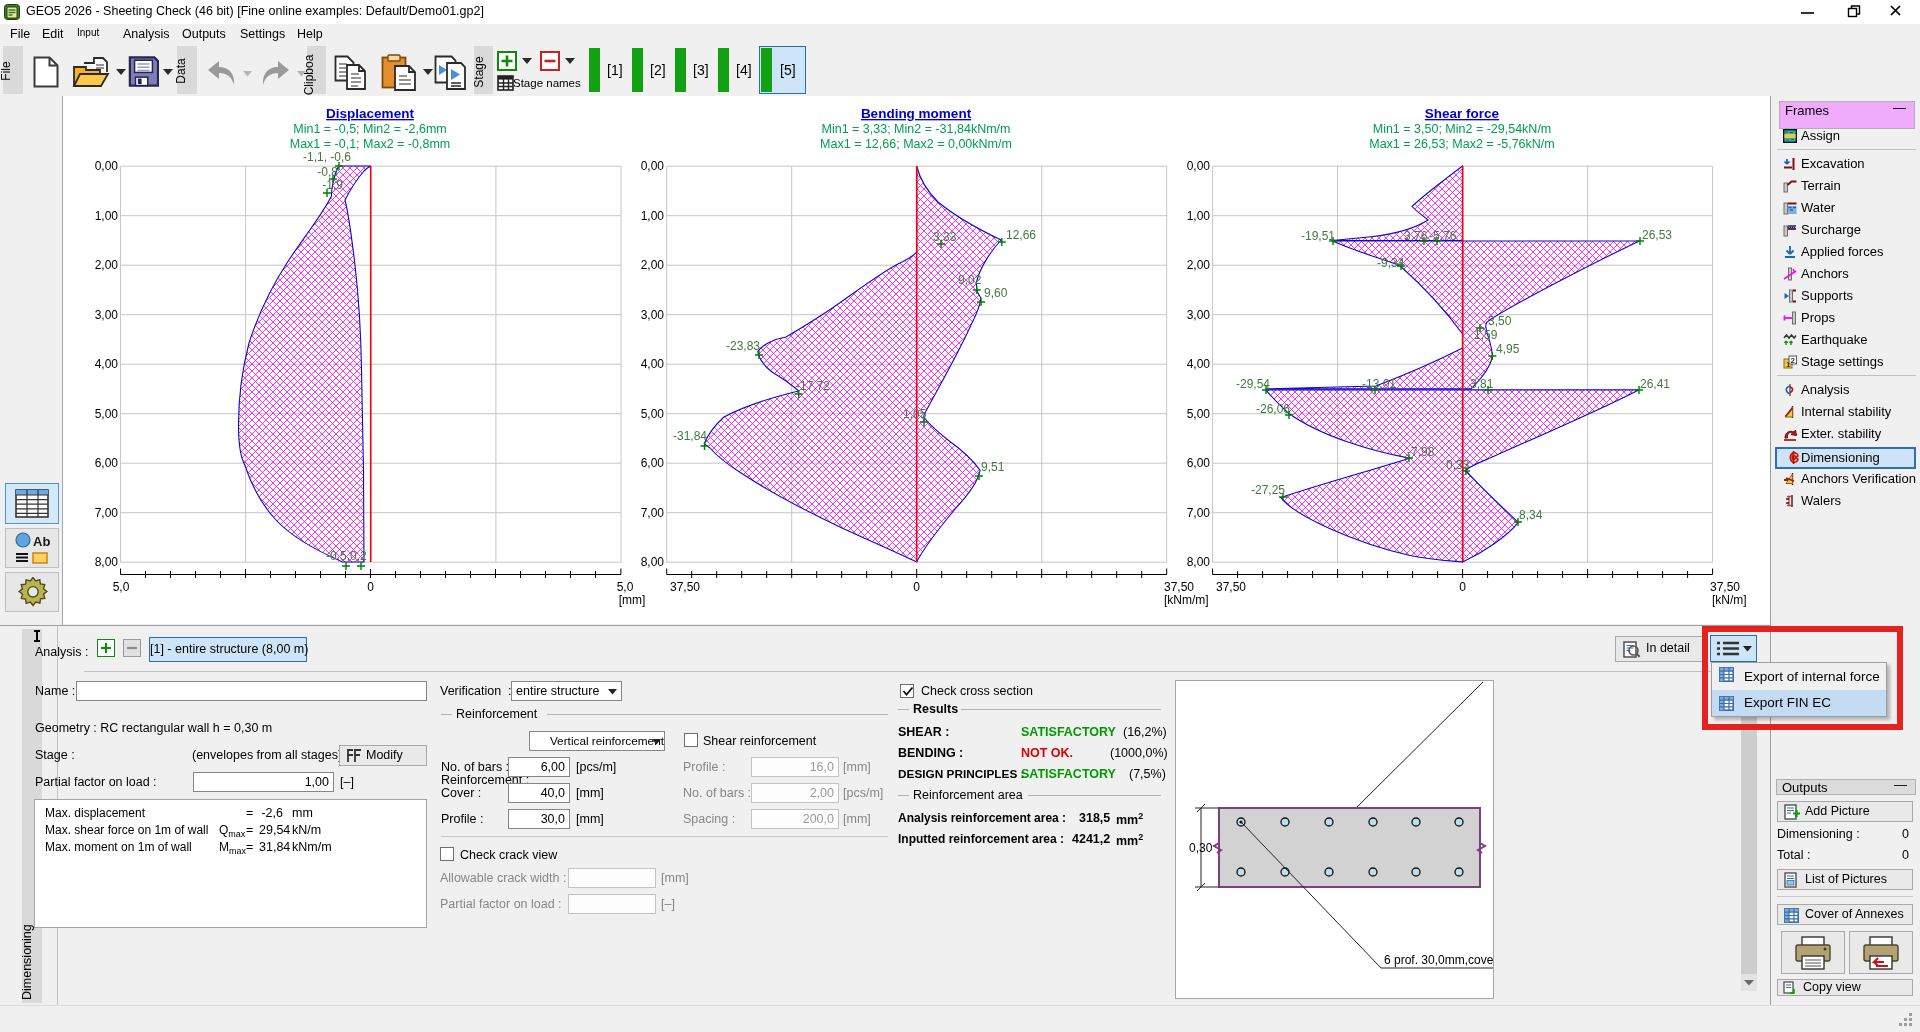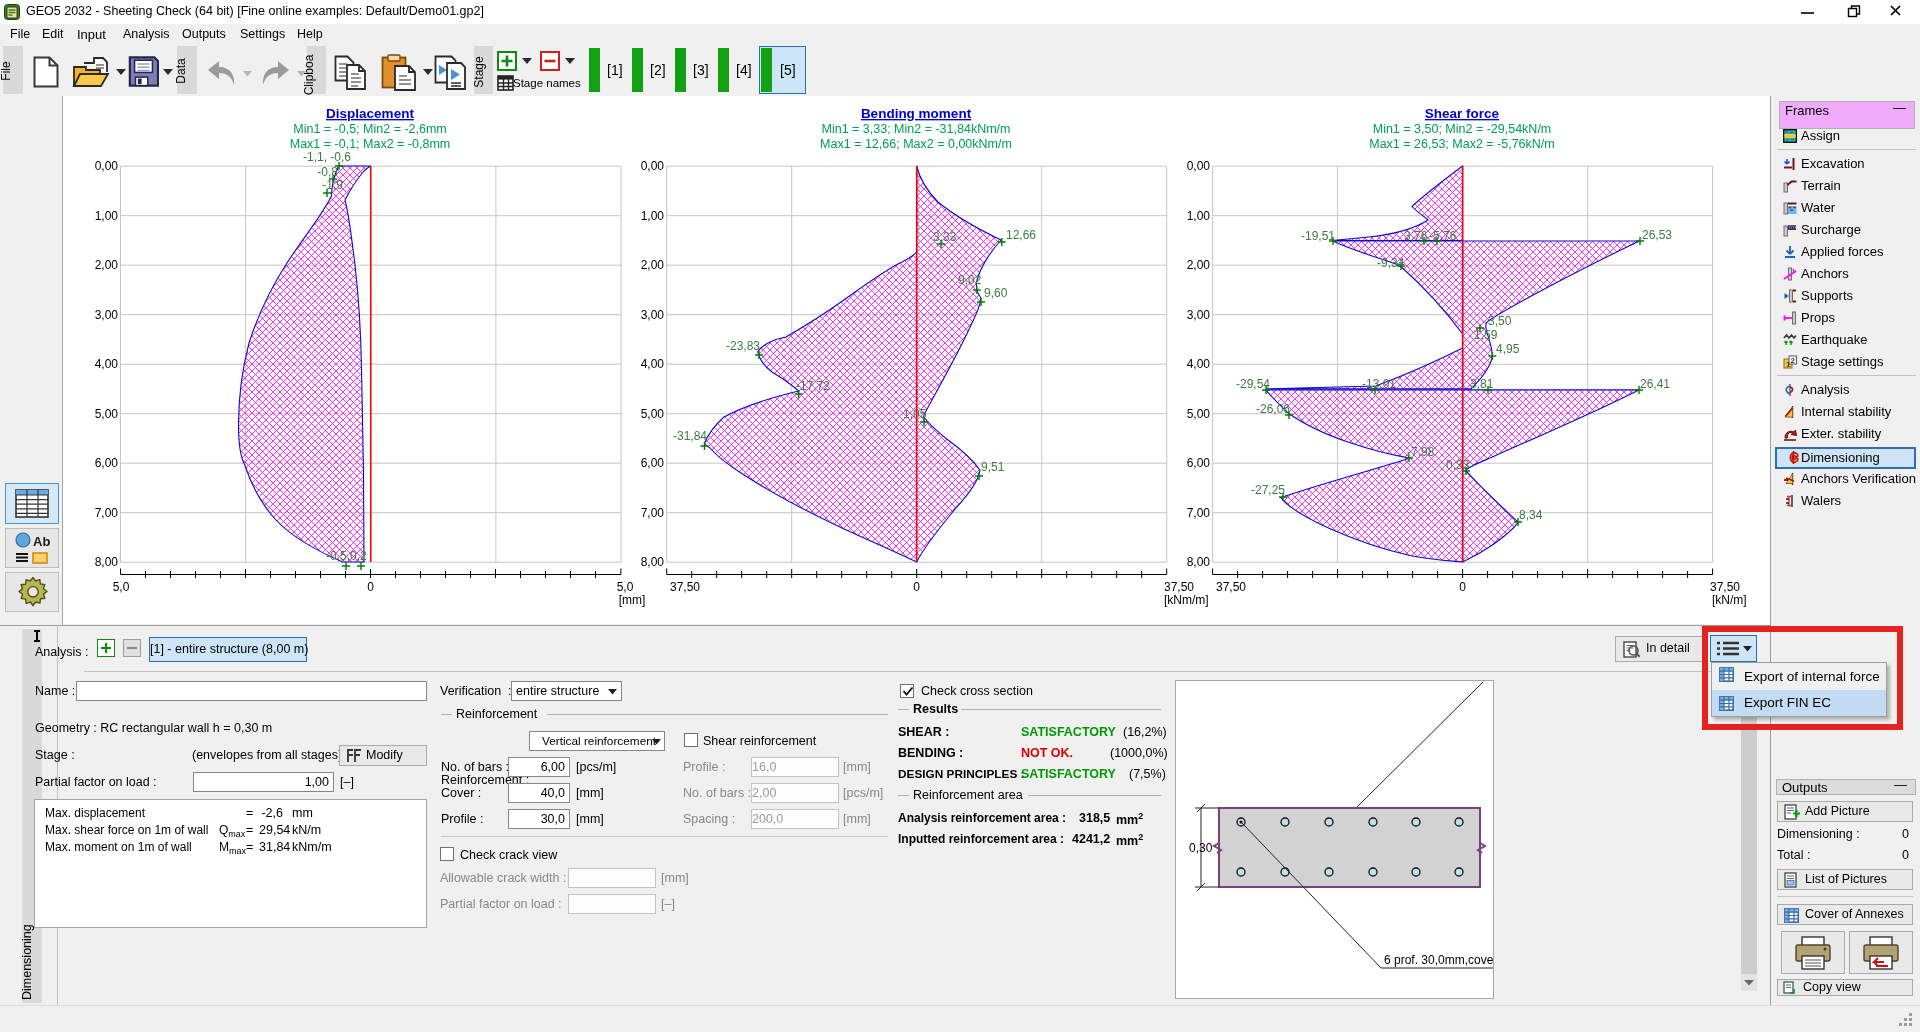--- a/index.html
+++ b/index.html
@@ -1,47 +1,47 @@
 <!DOCTYPE html>
 <html><head><meta charset="utf-8"><style>
 *{margin:0;padding:0;box-sizing:border-box}
 html,body{width:1920px;height:1032px;overflow:hidden;font-family:"Liberation Sans",sans-serif;background:#f0f0f0}
 .abs{position:absolute}
 .lbl{position:absolute;font-size:12.5px;white-space:nowrap;color:#000}
 .lblg{position:absolute;font-size:12.5px;white-space:nowrap;color:#878787}
 .inp{position:absolute;background:#fff;border:1px solid #868686;font-size:12.5px;text-align:right;white-space:nowrap}
-.inpd{position:absolute;background:#fdfdfd;border:1px solid #c3c3c3;font-size:12.5px;text-align:left;color:#9a9a9a;white-space:nowrap}
+.inpd{position:absolute;background:#fdfdfd;border:1px solid #c3c3c3;font-size:12.5px;text-align:right;color:#9a9a9a;white-space:nowrap}
 .btn{position:absolute;background:#e9e9e9;border:1px solid #a9a9a9;font-size:12.5px;white-space:nowrap;color:#000}
 .chk{position:absolute;width:14px;height:14px;background:#fff;border:1px solid #707070}
 .vtab{position:absolute;background:#d9d9d9;color:#000}
 .vtab span{position:absolute;transform:rotate(-90deg);transform-origin:center;font-size:12px;white-space:nowrap}
 .hline{position:absolute;background:#a5a5a5;height:1px}
 .vline{position:absolute;background:#a5a5a5;width:1px}
 </style></head>
 <body>
 
 <div class="abs" style="left:0;top:0;width:1920px;height:24px;background:#ffffff">
   <svg class="abs" style="left:4px;top:4px" width="17" height="17" viewBox="0 0 17 17">
     <rect x="0.5" y="0.5" width="15" height="15" rx="3" fill="#3f7a28" stroke="#1e4012"></rect>
     <rect x="3" y="3" width="10" height="11" rx="1" fill="#e8e6a0" stroke="#1e4012"></rect>
     <path d="M4.5 6 h7 M4.5 8.5 h7 M4.5 11 h4" stroke="#3f7a28" stroke-width="1.4" fill="none"></path>
   </svg>
-  <div class="abs" style="left:26px;top:4px;font-size:12.5px">GEO5 2032 - Sheeting Check (64 bit) [Fine online examples: Default/Demo01.gp2]</div>
+  <div class="abs" style="left:26px;top:4px;font-size:12.5px">GEO5 2026 - Sheeting Check (46 bit) [Fine online examples: Default/Demo01.gp2]</div>
   <svg class="abs" style="left:1795px;top:0" width="125" height="24" viewBox="0 0 125 24">
     <path d="M6 13 h13" stroke="#000" stroke-width="1.6"></path>
     <rect x="53.5" y="8.5" width="8" height="8" fill="none" stroke="#000" stroke-width="1.4"></rect>
     <path d="M56.5 8.5 v-2.5 h8 v8 h-2.5" fill="none" stroke="#000" stroke-width="1.4"></path>
     <path d="M96 6 l9 9 M105 6 l-9 9" stroke="#000" stroke-width="1.7"></path>
   </svg>
 </div>
 
 <div class="abs" style="left:0;top:24px;width:1920px;height:21px;background:#f0f0f0">
   <div class="abs" style="left:10px;top:3px;font-size:12.5px">File</div>
   <div class="abs" style="left:42px;top:3px;font-size:12.5px">Edit</div>
-  <div class="abs" style="left:77px;top:3px;font-size:13px">Input</div>
+  <div class="abs" style="left:77px;top:3px;font-size:10px">Input</div>
   <div class="abs" style="left:123px;top:3px;font-size:12.5px">Analysis</div>
   <div class="abs" style="left:182px;top:3px;font-size:12.5px">Outputs</div>
   <div class="abs" style="left:240px;top:3px;font-size:12.5px">Settings</div>
   <div class="abs" style="left:297px;top:3px;font-size:12.5px">Help</div>
 </div>
 
 <div class="abs" style="left:0;top:45px;width:1920px;height:51px;background:#f0f0f0">
   <div class="vtab" style="left:3px;top:1px;width:20px;height:48px">
       <span style="left:-7px;top:18px">File</span>
     </div>
@@ -382,21 +382,21 @@
 <div class="lbl" style="left:292px;top:840px">kNm/m</div>
 
 <div class="lbl" style="left:440px;top:684px">Verification&nbsp;&nbsp;:</div>
 <div class="inp" style="left:511px;top:681px;width:111px;height:20px;text-align:left;line-height:18px;padding-left:4px">entire structure<svg style="position:absolute;right:4px;top:7px" width="9" height="6">
       <path d="M0 0 h9 l-4.5 5.5 z" fill="#222"></path>
     </svg></div>
 <div class="hline" style="left:441px;top:714px;width:11px;background:#b2b2b2"></div>
 <div class="lbl" style="left:456px;top:707px">Reinforcement</div>
 <div class="hline" style="left:547px;top:714px;width:341px;background:#b2b2b2"></div>
 <div class="lbl" style="left:441px;top:773px">Reinforcement :</div>
-<div class="inp" style="left:529px;top:731px;width:136px;height:20px;text-align:center;line-height:18px;padding-left:4px;font-size:11.8px">Vertical reinforcement<svg style="position:absolute;right:3px;top:7px" width="9" height="6">
+<div class="inp" style="left:529px;top:731px;width:136px;height:20px;text-align:right;line-height:18px;padding-left:4px;font-size:11.8px">Vertical reinforcement<svg style="position:absolute;right:3px;top:7px" width="9" height="6">
       <path d="M0 0 h9 l-4.5 5.5 z" fill="#222"></path>
     </svg></div>
 <div class="lbl" style="left:441px;top:760px">No. of bars :</div>
 <div class="inp" style="left:508px;top:757px;width:62px;height:20px;line-height:18px;padding-right:4px">6,00</div>
 <div class="lbl" style="left:576px;top:760px">[pcs/m]</div>
 <div class="lbl" style="left:441px;top:786px">Cover :</div>
 <div class="inp" style="left:508px;top:783px;width:62px;height:20px;line-height:18px;padding-right:4px">40,0</div>
 <div class="lbl" style="left:576px;top:786px">[mm]</div>
 <div class="lbl" style="left:441px;top:812px">Profile :</div>
 <div class="inp" style="left:508px;top:809px;width:62px;height:20px;line-height:18px;padding-right:4px">30,0</div>

